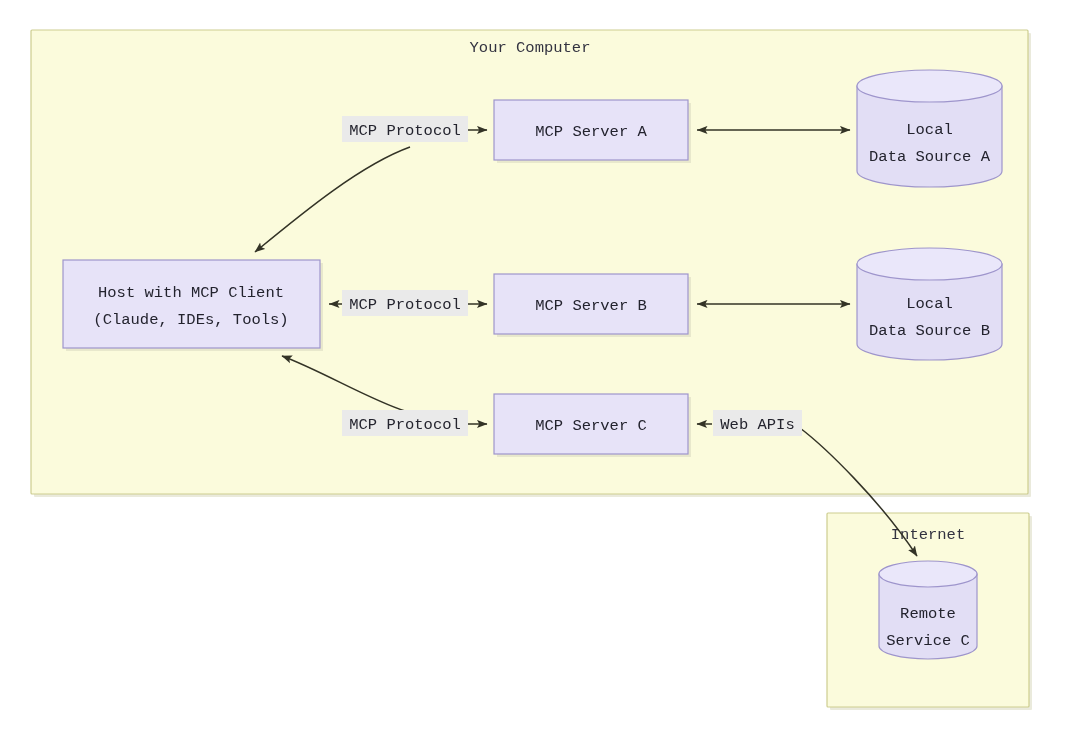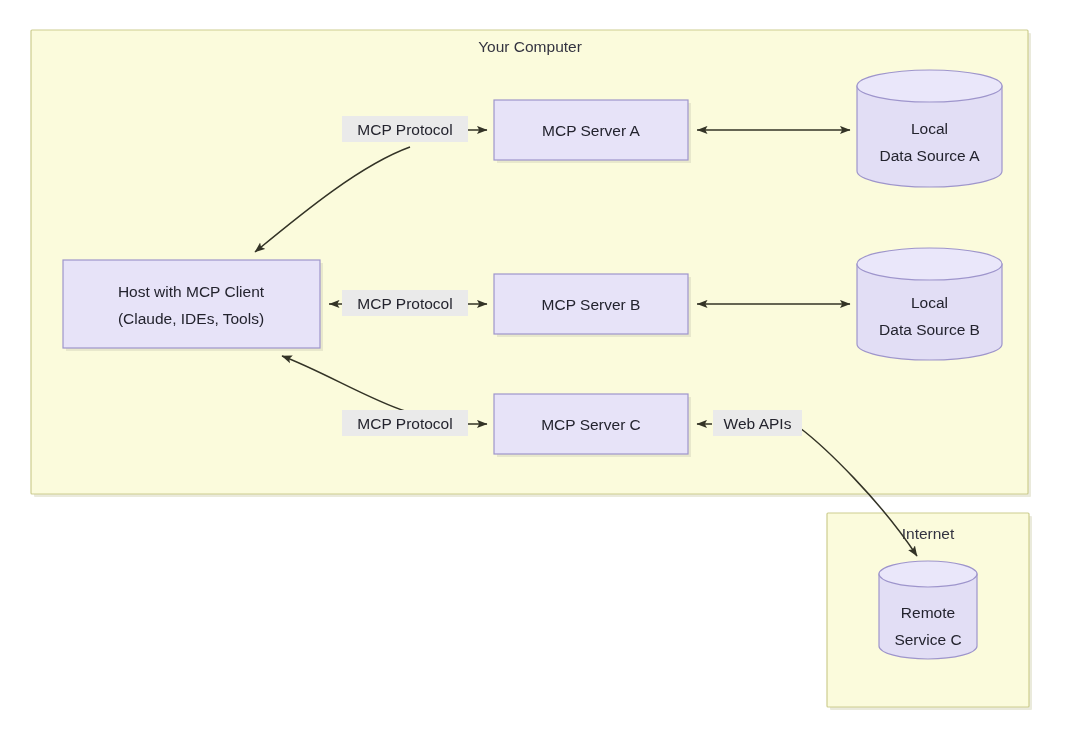--- a/index.html
+++ b/index.html
@@ -14,20 +14,21 @@
     font-family: "Liberation Sans", sans-serif;
     color: #232333;
     position: relative;
     overflow: hidden;
   }
   #canvas {
     position: absolute;
     left: 0; top: 0;
     width: 916px;
     height: 752px;
+    font-family: Liberation Mono, monospace;
   }
   svg#diagram {
     position: absolute;
     left: 0; top: 0;
     width: 1080px;
     height: 752px;
   }
   .grp-label {
     font-size: 15.5px;
     fill: #333340;

